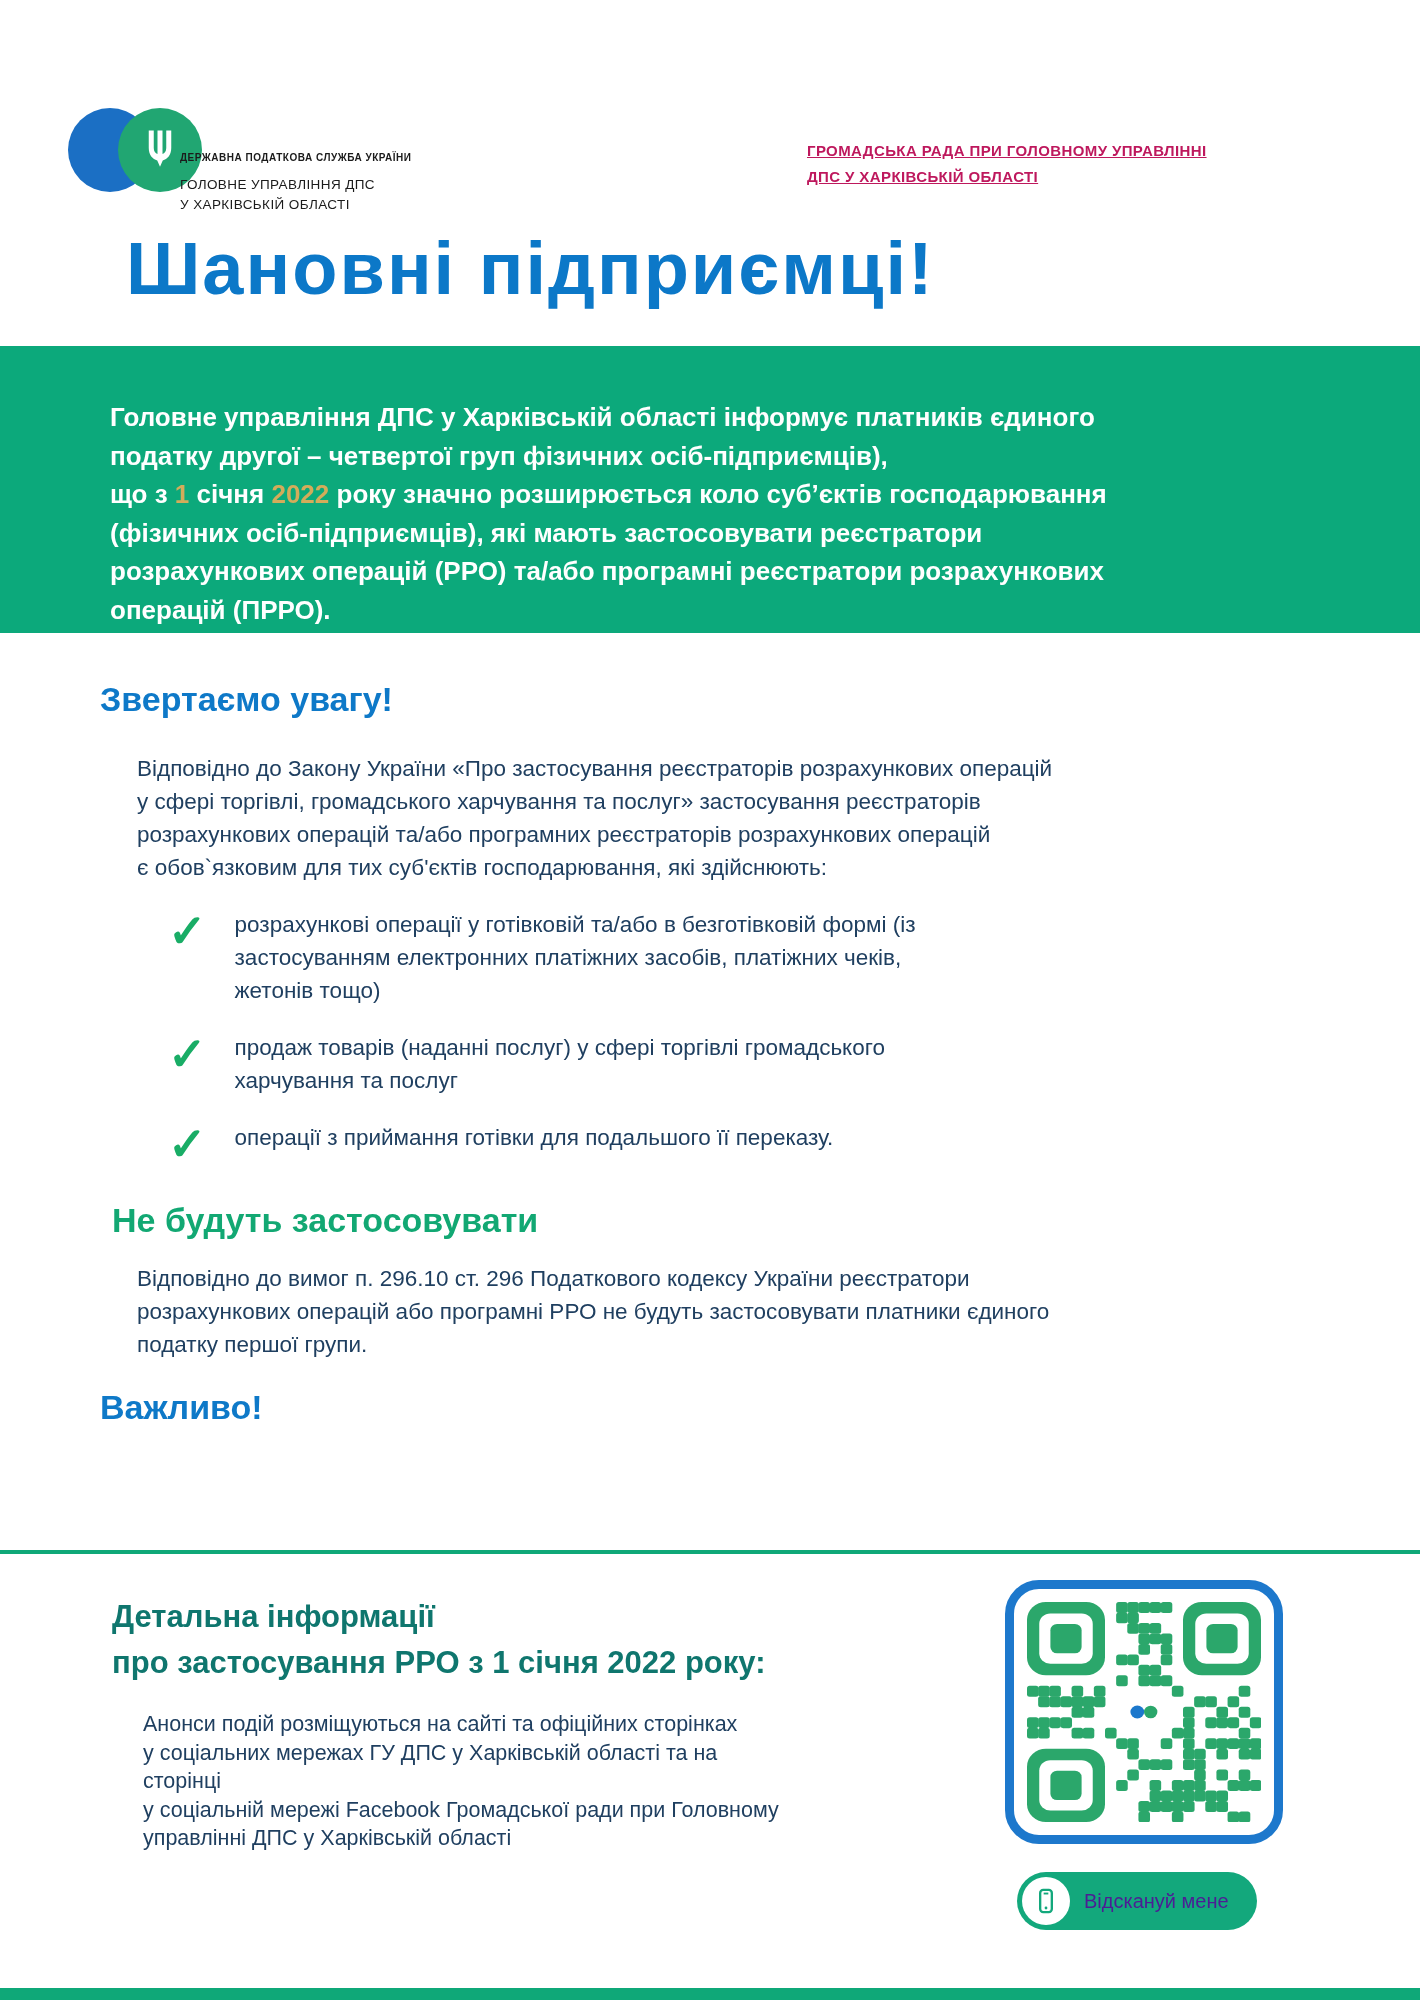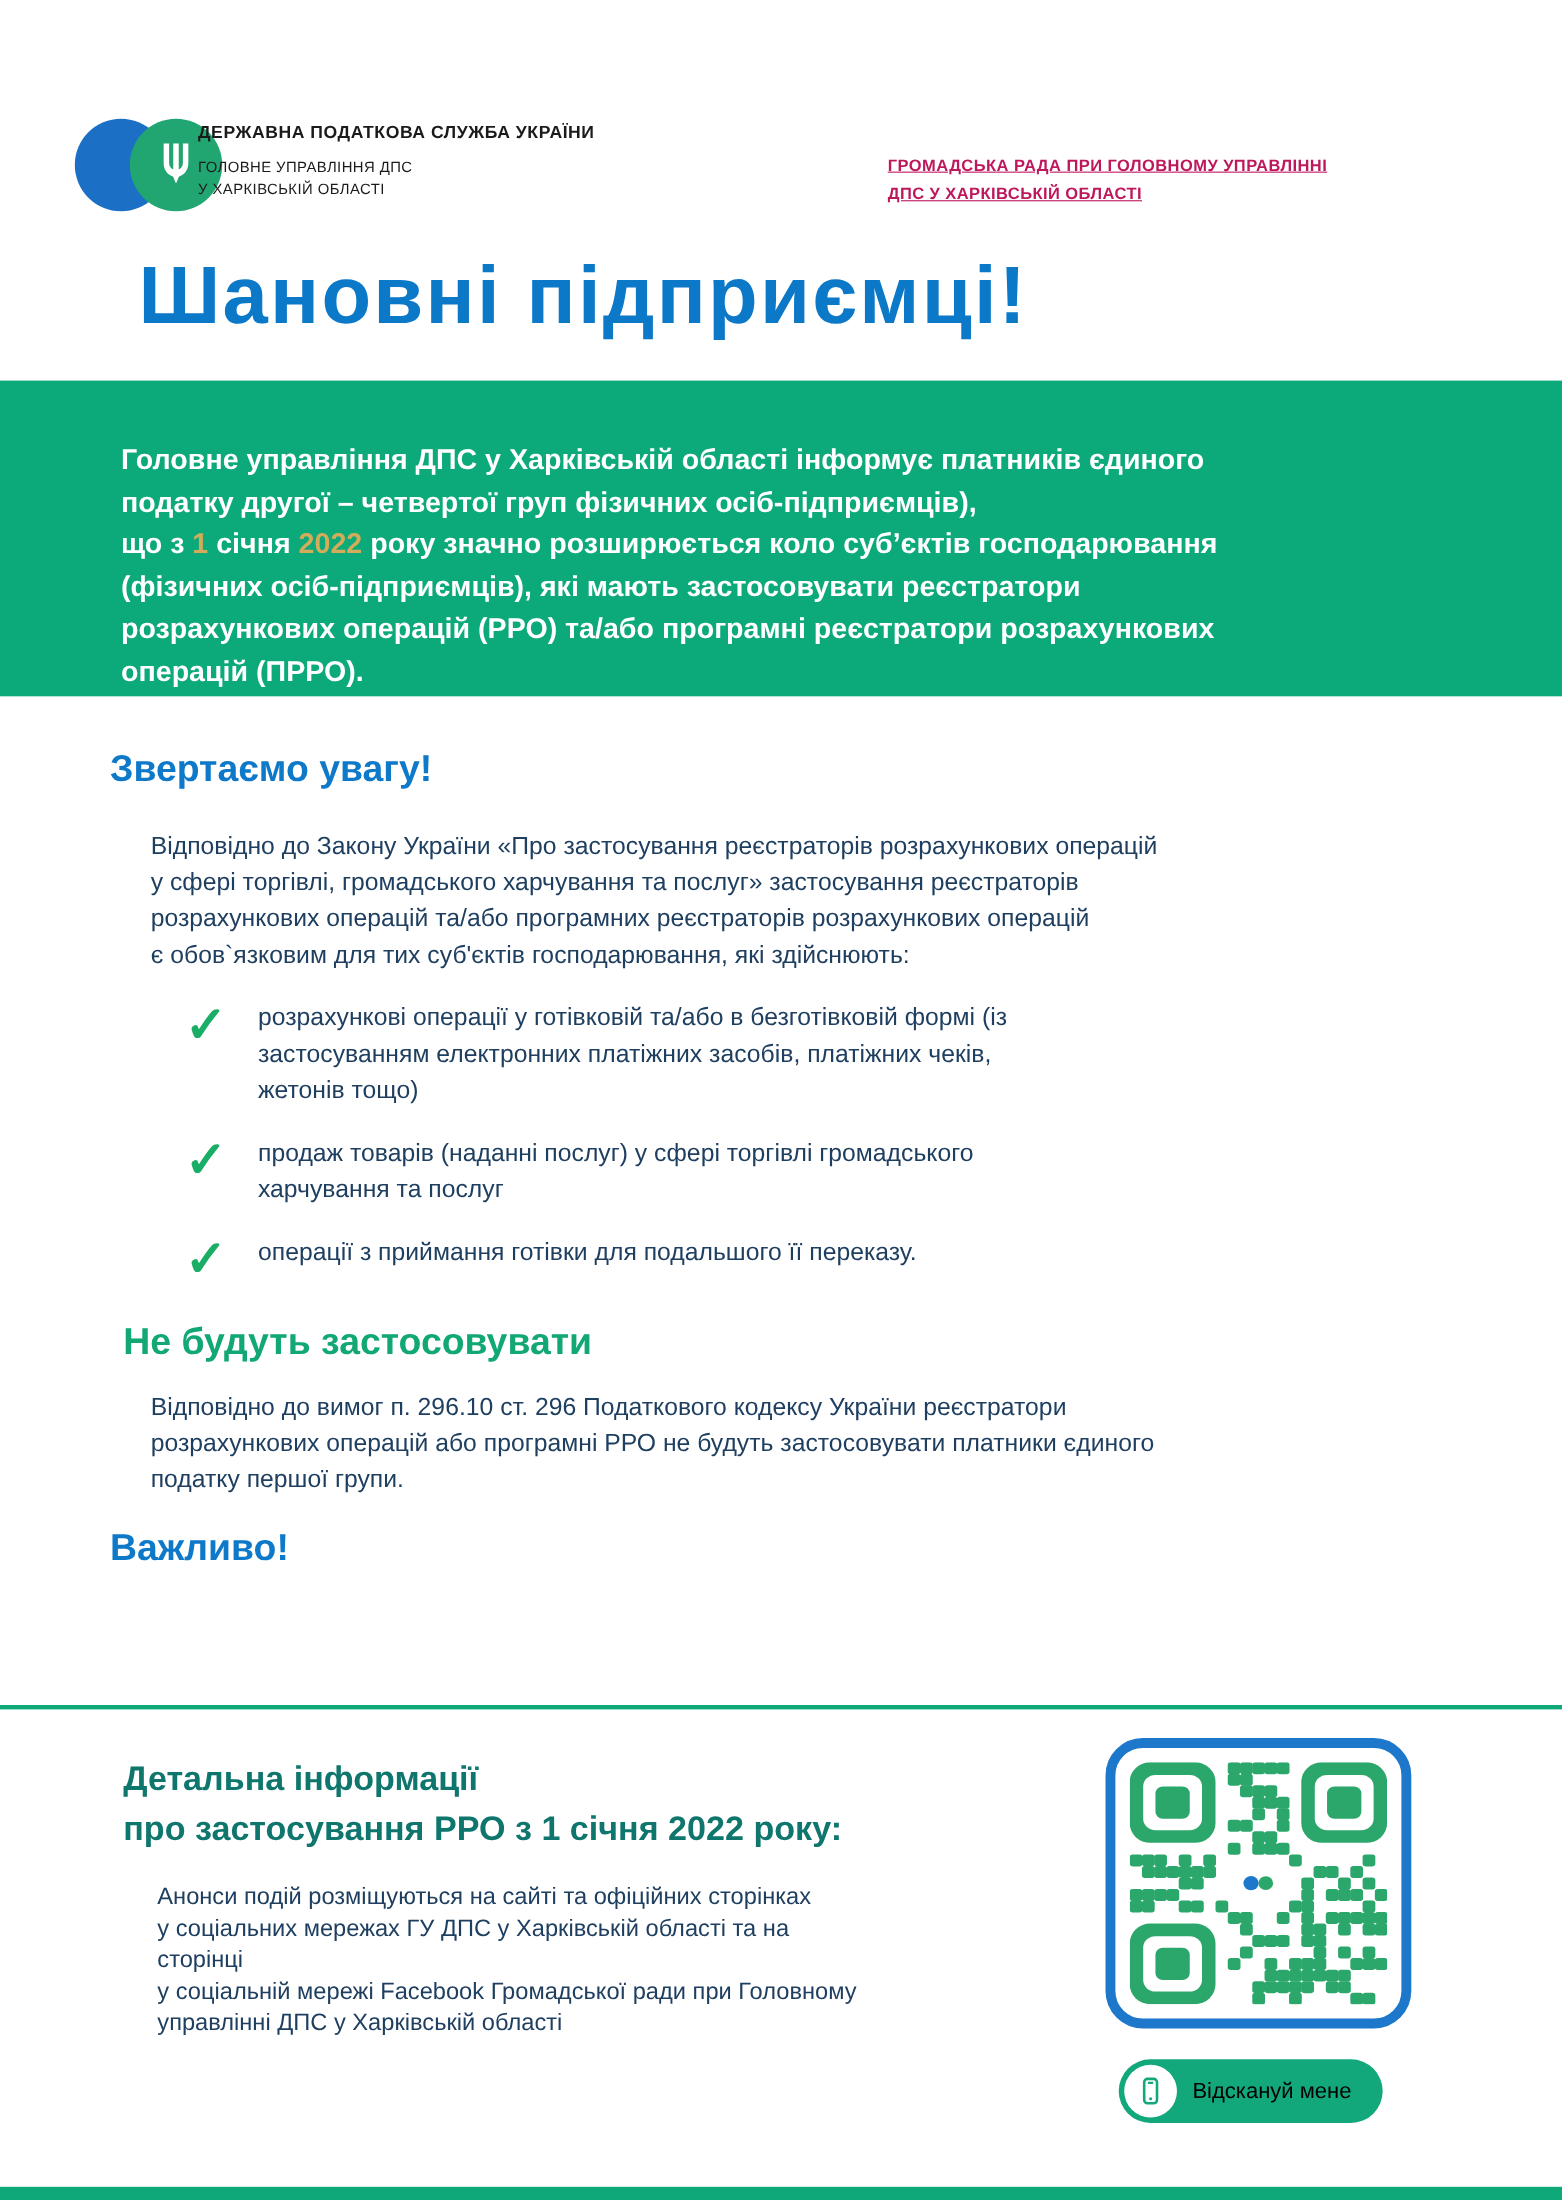--- a/index.html
+++ b/index.html
@@ -6,21 +6,21 @@
   .page{position:relative;width:1420px;height:2000px;background:#fff;overflow:hidden;
         font-family:"Liberation Sans", sans-serif;}
   .ml{white-space:pre-line;}
 
   
   .logo{position:absolute;left:68px;top:108px;width:130px;height:86px;}
   .logo .c{position:absolute;border-radius:50%;width:84px;height:84px;top:0;}
   .logo .c.blue{left:0;background:#1b6fc4;}
   .logo .c.green{left:50px;background:#21a672;display:flex;align-items:center;justify-content:center;}
   .org-left{position:absolute;left:180px;top:112px;color:#1b1b1b;}
-  .org-left .l1{font-size:16px;font-weight:bold;letter-spacing:.5px;margin-bottom:12px;}
+  .org-left .l1{font-size:10px;font-weight:bold;letter-spacing:.5px;margin-bottom:12px;margin-top:40px;}
   .org-left .l2{font-size:13.5px;font-weight:normal;letter-spacing:.4px;line-height:20px;}
   .org-right{position:absolute;left:807px;top:138px;width:470px;color:#be185d;
              font-size:15px;font-weight:bold;letter-spacing:.4px;line-height:26px;text-decoration:underline;}
 
   
   .title{position:absolute;left:126px;top:226px;margin:0;font-size:74px;font-weight:bold;
          letter-spacing:2px;color:#0c78c8;}
 
   
   .banner{position:absolute;left:0;top:346px;width:100%;height:287px;background:#0ca97b;
@@ -48,21 +48,21 @@
              font-size:21.5px;line-height:28.5px;}
 
   .qr-box{position:absolute;left:1005px;top:1580px;width:278px;height:264px;box-sizing:border-box;
           background:#fff;border:9px solid #1d78cc;border-radius:34px;padding:13px;}
   .qr-box .qr-pattern{width:100%;height:100%;}
 
   .scan-pill{position:absolute;left:1017px;top:1872px;height:58px;display:inline-flex;
              align-items:center;background:#13a87c;border-radius:30px;padding-right:28px;gap:14px;}
   .scan-circle{width:48px;height:48px;margin-left:5px;border-radius:50%;background:#fff;
                display:flex;align-items:center;justify-content:center;flex:0 0 auto;}
-  .scan-label{color:#000000;font-size:20px;}
+  .scan-label{color:#4c1d95;font-size:20px;}
 
   .bottom-bar{position:absolute;left:0;bottom:0;width:100%;height:12px;background:#0fa878;}
 </style>
 </head>
 <body>
 
 <div class="page">
 
   <div class="logo">
     <div class="c blue"></div>

